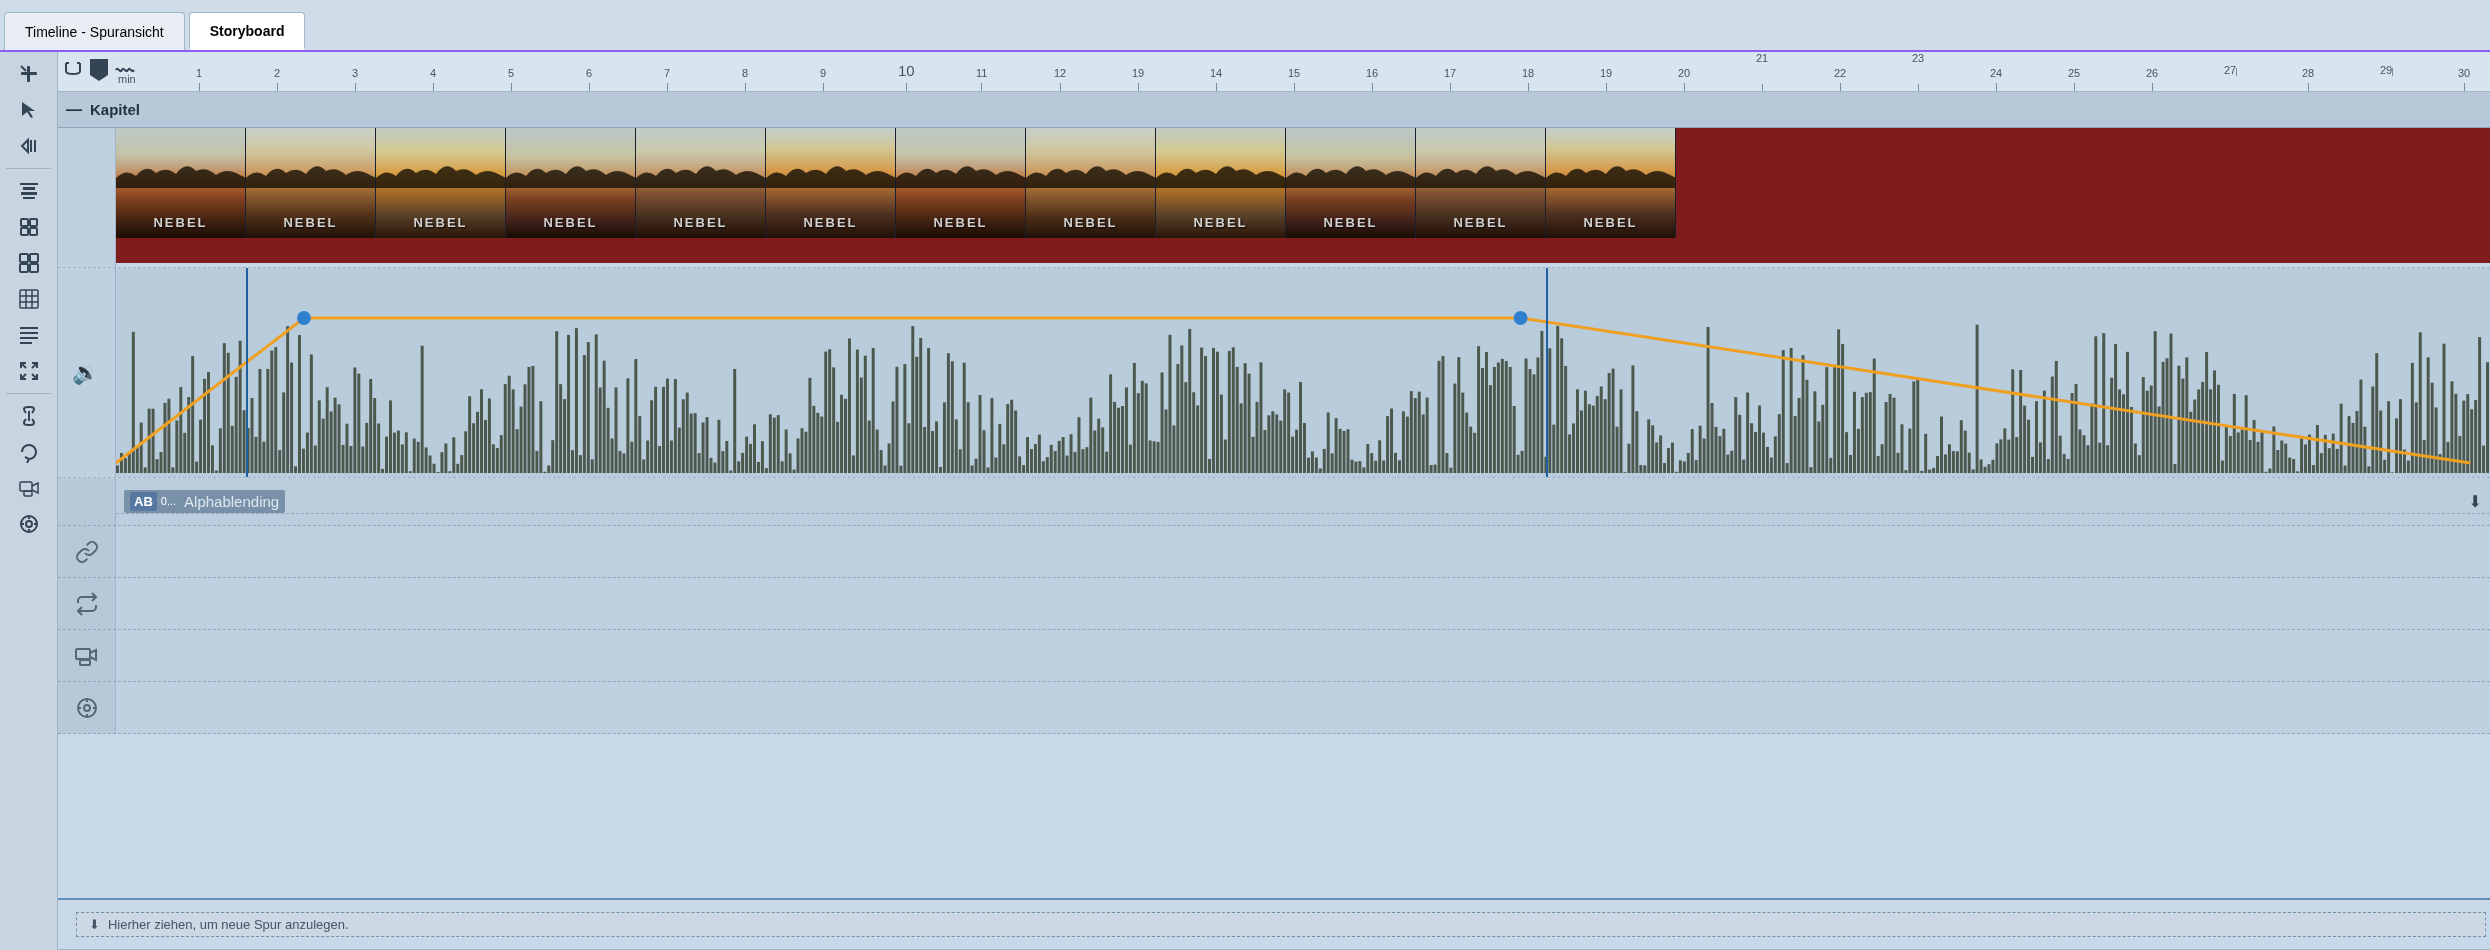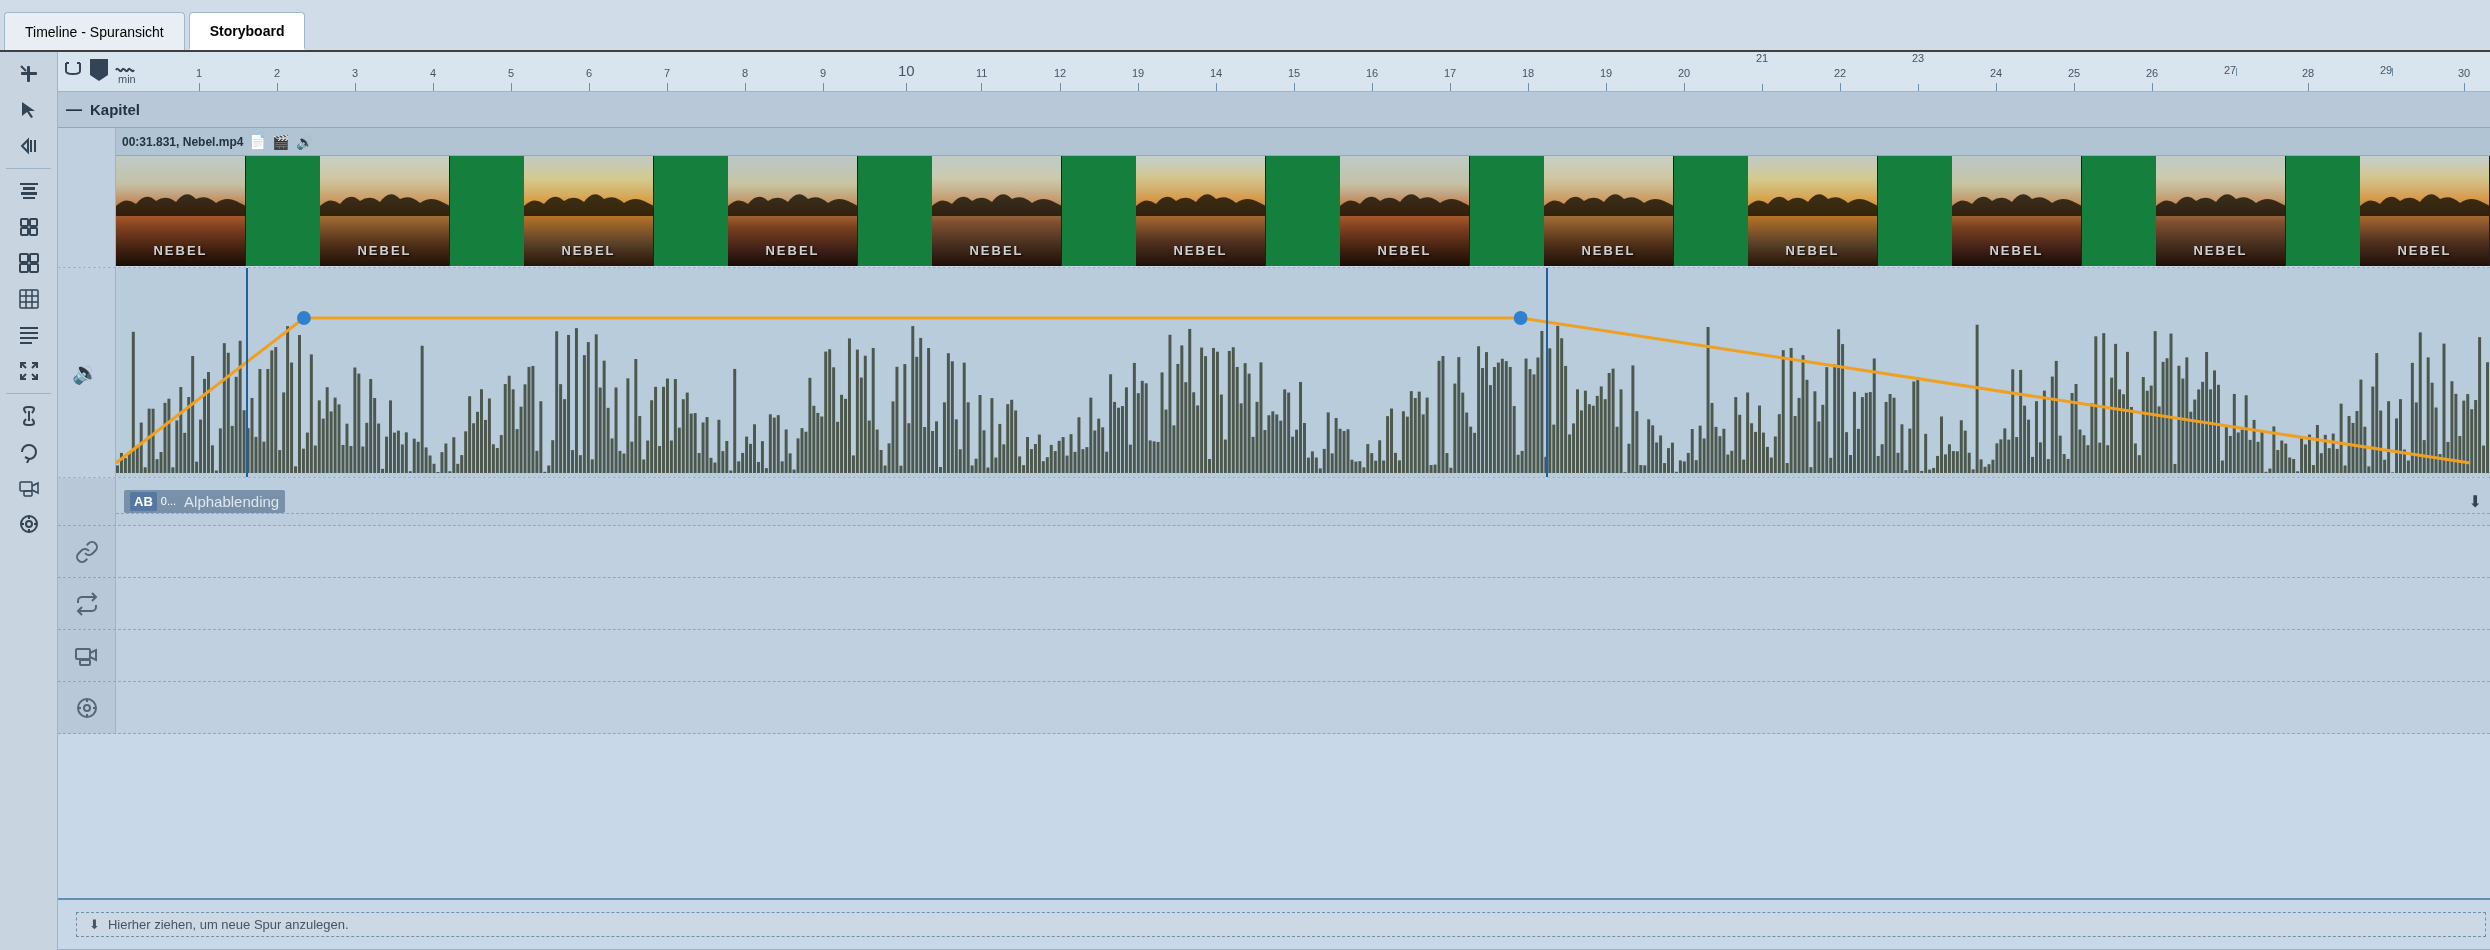--- a/index.html
+++ b/index.html
@@ -12,21 +12,21 @@
       overflow: hidden;
     }
 
     
     .tab-bar {
       display: flex;
       align-items: flex-end;
       background: #d0dce8;
       padding: 4px 0 0 4px;
       height: 52px;
-      border-bottom: 2px solid #404040;
+      border-bottom: 2px solid #8b5cf6;
     }
     .tab {
       display: flex;
       align-items: center;
       padding: 6px 20px;
       background: #e8eef4;
       border: 1px solid #a0b8cc;
       border-bottom: none;
       border-radius: 4px 4px 0 0;
       cursor: pointer;
@@ -141,26 +141,25 @@
       padding: 2px;
     }
     .track-content {
       flex: 1;
       position: relative;
       overflow: hidden;
     }
 
     
     .filmstrip {
-      height: 110px;
-      background: #15803d;
+      height: 135px;
+      background: #7f1d1d;
       display: flex;
       overflow: hidden;
       position: relative;
-      justify-content: space-between;
     }
     .filmstrip-frame {
       flex-shrink: 0;
       width: 130px;
       height: 110px;
       border-right: 1px solid #1a2030;
       overflow: hidden;
       position: relative;
       background: linear-gradient(180deg, #e8a850 0%, #f0b860 15%, #c87830 30%, #804818 50%, #503010 65%, #302010 80%, #1a1008 100%);
     }
@@ -588,26 +587,20 @@
         <span style="font-size:16px;font-weight:bold;cursor:pointer;">—</span>
         <span style="font-size:15px;font-weight:bold;">Kapitel</span>
       </div>
 
       <div class="track-row" style="height:140px;">
         <div class="track-label" style="flex-direction:column;gap:2px;">
           
         </div>
         <div class="track-content">
 
-          <div class="track-info-bar">
-            <span style="font-size:12px;font-weight:bold;">00:31.831, Nebel.mp4</span>
-            <span style="font-size:14px;">📄</span>
-            <span style="font-size:14px;">🎬</span>
-            <span style="font-size:14px;">🔊</span>
-          </div>
 
           <div class="filmstrip" id="filmstrip-container">
           <div class="filmstrip-frame" style="background: linear-gradient(rgb(192, 200, 192) 0%, rgb(212, 192, 144) 25%, rgb(200, 112, 48) 45%, rgb(128, 64, 32) 65%, rgb(64, 32, 16) 85%, rgb(26, 12, 4) 100%); width: 130px;">
                 <div style="position: absolute; top: 0px; left: 0px; right: 0px; height: 55%; background: linear-gradient(rgba(190, 205, 200, 0.65) 0%, rgba(170, 185, 190, 0.35) 60%, transparent 100%);"></div>
                 <svg viewBox="0 0 130 110" width="130" height="110" style="position: absolute; bottom: 20px; left: 0px;">
                   <path d="M0 70 Q10 60 20 68 Q30 55 40 65 Q50 58 60 66 Q70 52 80 63 Q90 58 100 67 Q110 60 120 65 L130 70 L130 80 L0 80 Z" fill="rgba(20,15,5,0.8)"></path>
                 </svg>
                 <span class="filmstrip-label">NEBEL</span>
               </div>
               <div class="filmstrip-frame" style="background: linear-gradient(rgb(216, 212, 192) 0%, rgb(232, 200, 128) 20%, rgb(216, 144, 64) 40%, rgb(144, 96, 48) 60%, rgb(80, 48, 24) 80%, rgb(32, 16, 8) 100%); width: 130px;">

